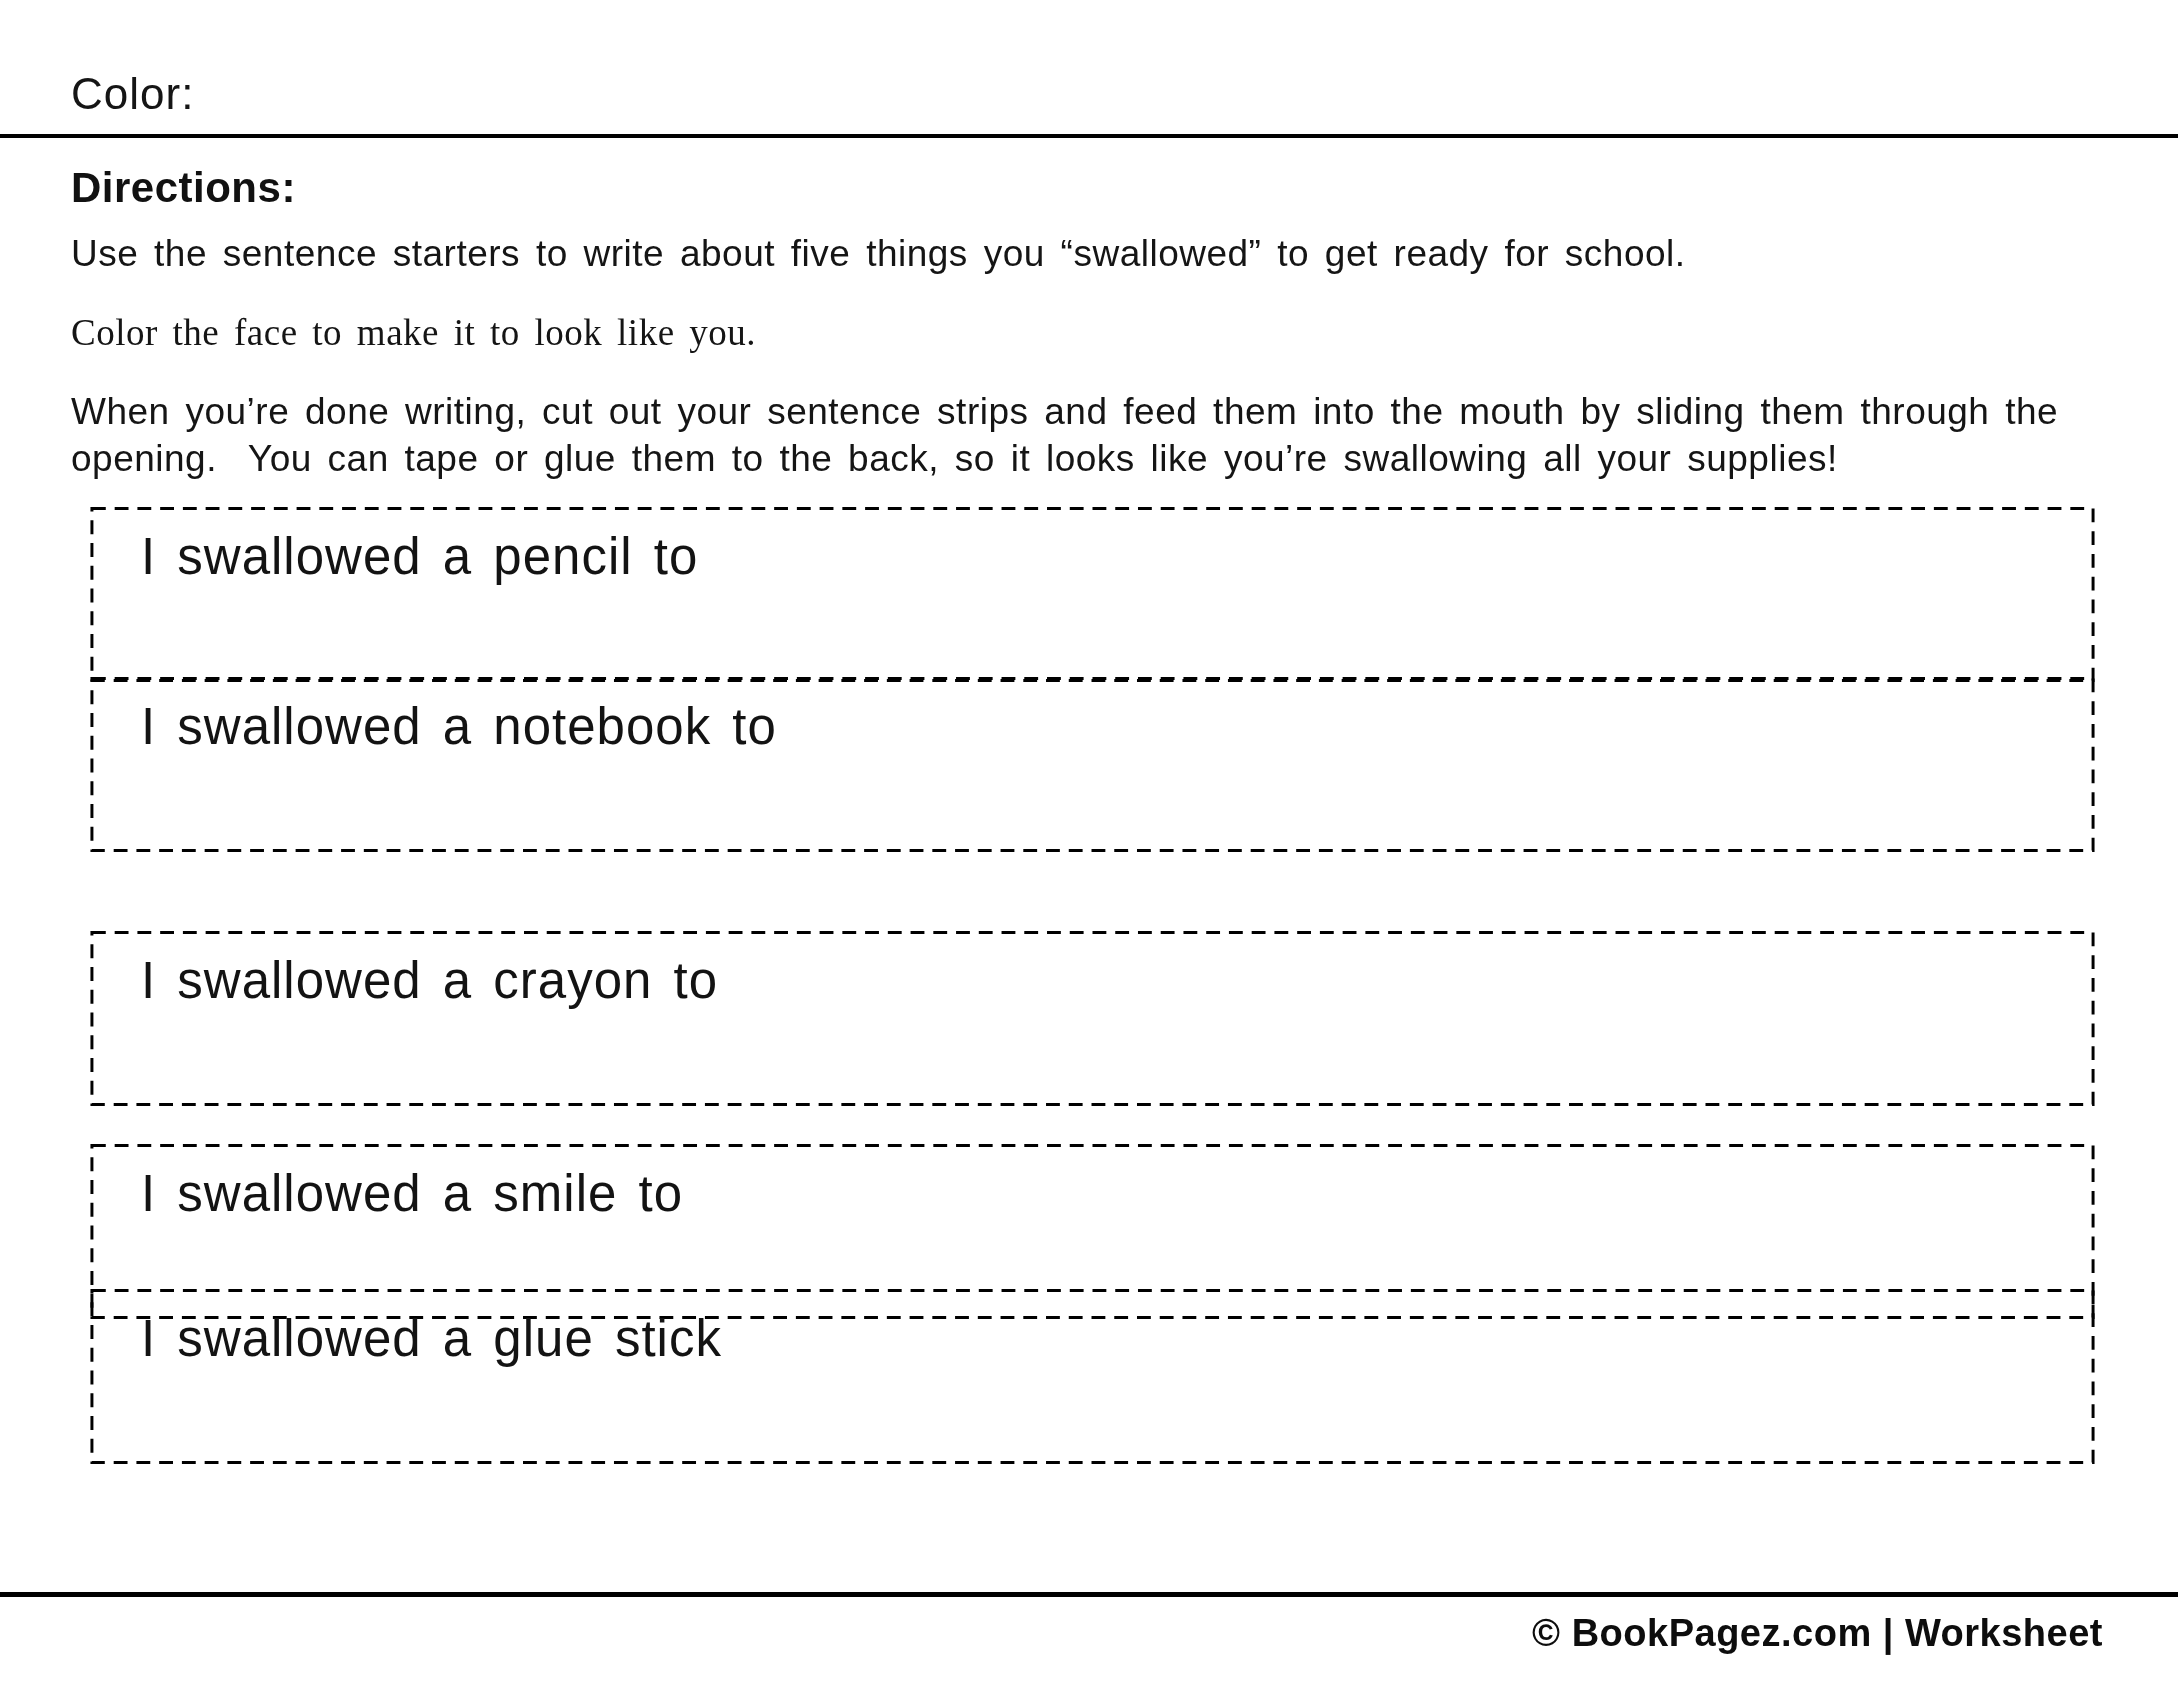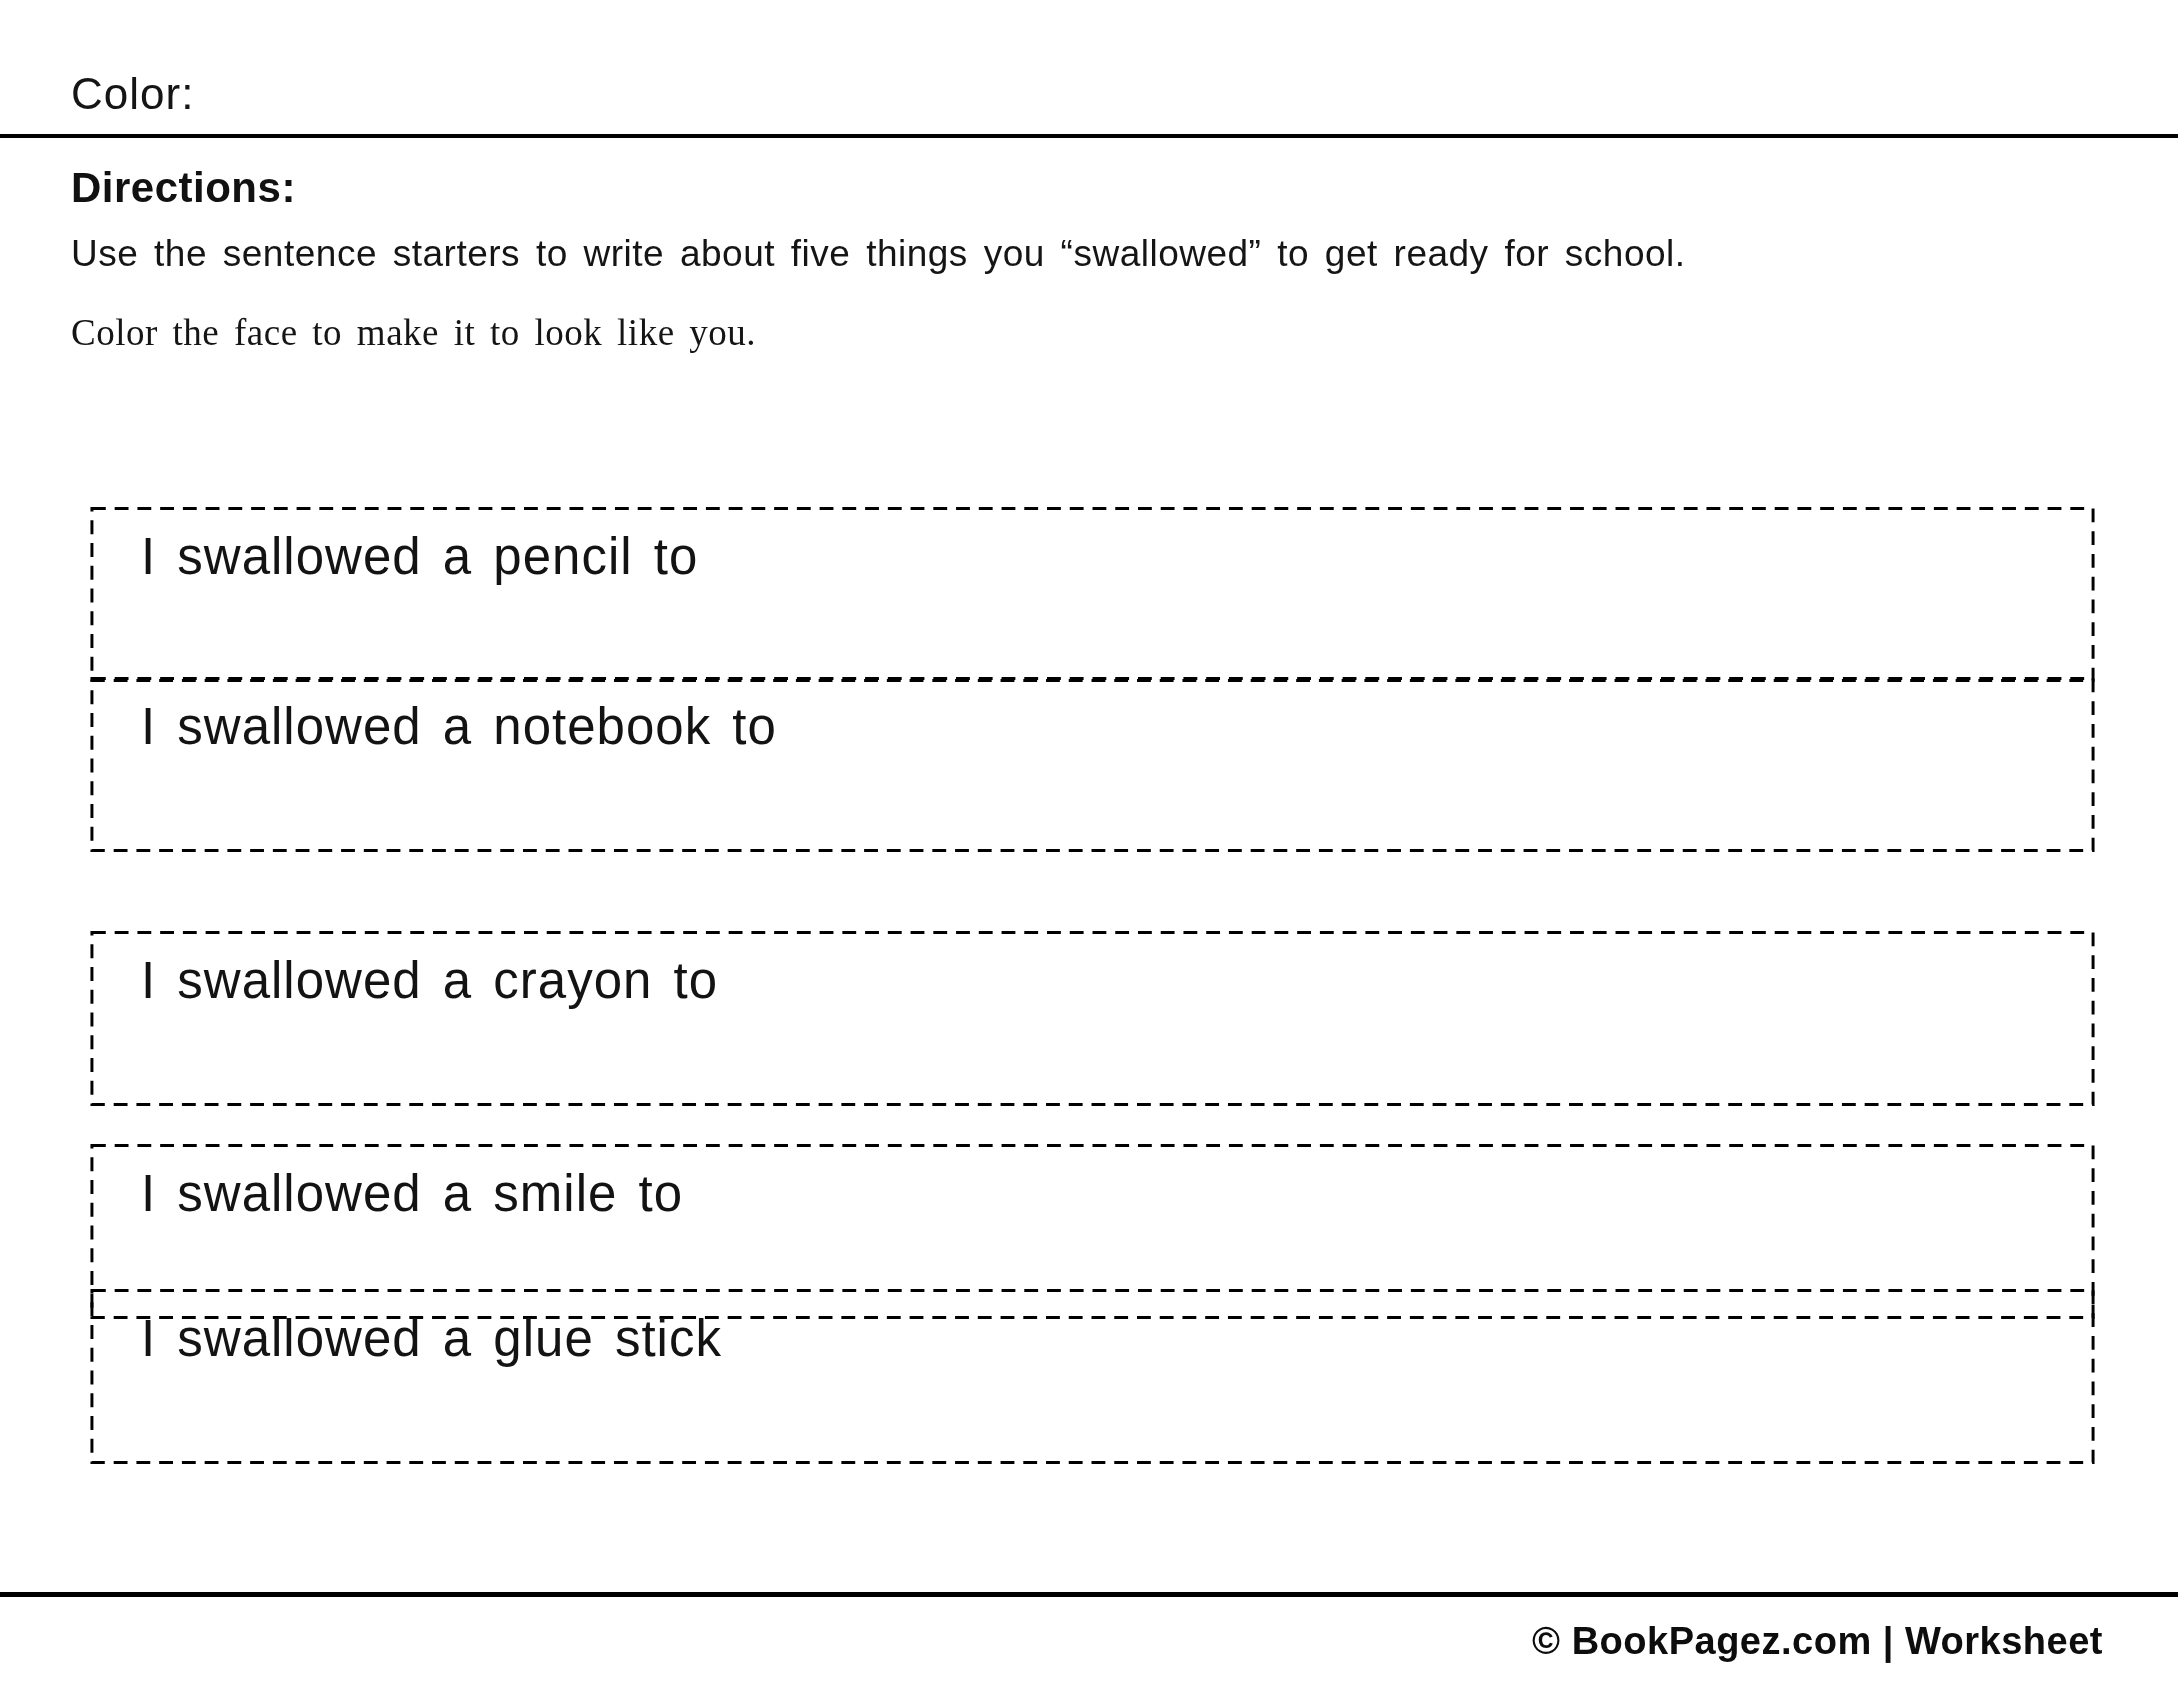--- a/index.html
+++ b/index.html
@@ -89,36 +89,36 @@
     margin-left: 12px;
   }
   .footer-text {
     position: absolute;
     right: 75px;
     top: 1612px;
     font-size: 38px;
     font-weight: bold;
     letter-spacing: 0.5px;
     color: #0d0d0d;
-    margin-top: 8px;
   }
 </style>
 </head>
 <body>
 
 <div class="page">
 
   <span class="name-label">Color:</span>
   <div class="name-write-area"></div>
   <div class="rule name-rule"></div>
 
   <div class="directions-heading">Directions:</div>
 
   <p class="instr instr-1">Use the sentence starters to write about five things you “swallowed” to get ready for school.</p>
   <p class="instr instr-2">Color the face to make it to look like you.</p>
+  <p class="instr instr-3">When you’re done writing, cut out your sentence strips and feed them into the mouth by sliding them through the opening.  You can tape or glue them to the back, so it looks like you’re swallowing all your supplies!</p>
 
   <div class="strip strip-1">
     <svg class="border-rect" viewBox="0 0 2027 177">
       <rect x="1.5" y="1.5" width="2024" height="174" fill="none" stroke="#000000" stroke-width="3" stroke-dasharray="14 9"></rect>
     </svg>
     <span class="strip-text">I swallowed a pencil to</span>
   </div>
 
   <div class="strip strip-2">
     <svg class="border-rect" viewBox="0 0 2027 177">

